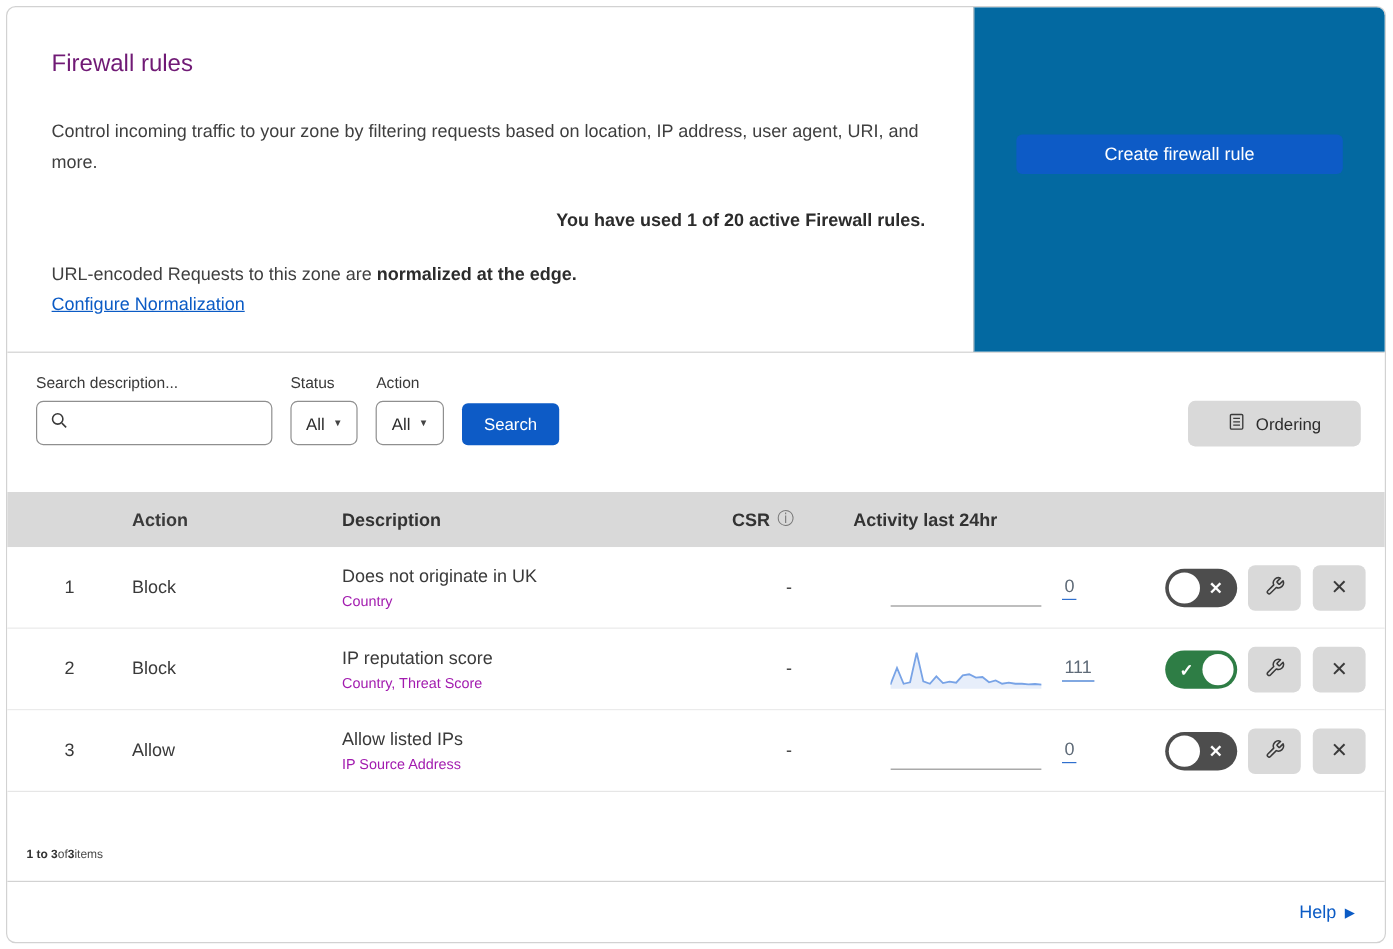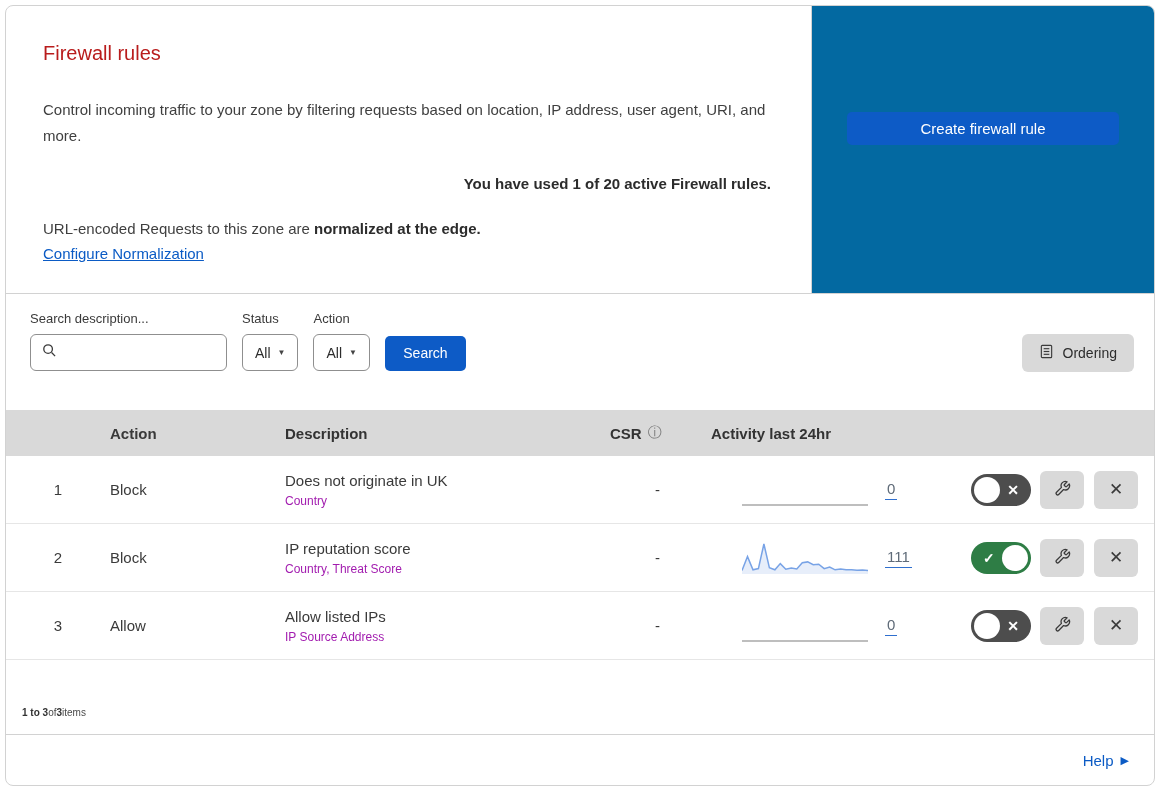--- a/index.html
+++ b/index.html
@@ -16,21 +16,21 @@
     width: 1150px;
     height: 781px;
     background: #fff;
     border: 1px solid #d2d2d2;
     border-radius: 8px;
     overflow: hidden;
   }
   
   .top { display: flex; height: 288px; border-bottom: 1px solid #d2d2d2; }
   .top-left { flex: 1; padding: 36px 40px 0 37px; }
-  .page-title { font-size: 20px; font-weight: 400; color: #b91c1c; margin-bottom: 16px; }
+  .page-title { font-size: 20px; font-weight: 400; color: #701a75; margin-bottom: 16px; }
   .desc { font-size: 15px; line-height: 26px; color: #3f3f3f; max-width: 745px; margin-bottom: 26px; margin-top: 32px; }
   .usage { font-size: 15px; font-weight: bold; color: #2c2c2c; margin-bottom: 28px; text-align: right; }
   .norm { font-size: 15px; color: #3f3f3f; margin-bottom: 8px; }
   .norm b { color: #2c2c2c; }
   .link { font-size: 15px; color: #0b5bc5; text-decoration: underline; cursor: pointer; }
   .top-right {
     width: 343px; background: #0369a1; border-left: 1px solid #d2d2d2;
     display: flex; flex-direction: column; align-items: center;
     padding-top: 106px; gap: 12px;
   }
@@ -54,21 +54,21 @@
   .select {
     height: 37px; border: 1px solid #8f8f8f; border-radius: 6px; background: #fff;
     display: flex; align-items: center; gap: 7px; padding: 0 12px;
     font-size: 14px; color: #2c2c2c; cursor: pointer;
   }
   .caret { font-size: 8px; color: #444; }
   .search-btn {
     width: 81px; height: 35px; line-height: 35px; margin-top: 25px; font-size: 14px;
   }
   .ordering-btn {
-    margin-left: auto; margin-top: 23px; height: 38px; padding: 0 17px;
+    margin-left: auto; margin-top: 23px; height: 38px; padding: 0 33px;
     background: #d9d9d9; border: none; border-radius: 6px; cursor: pointer;
     display: flex; align-items: center; gap: 9px;
     font-family: inherit; font-size: 14px; color: #2c2c2c;
   }
   
   .thead {
     height: 46px; background: #d9d9d9; display: flex; align-items: center;
     font-size: 15px; font-weight: bold; color: #333;
   }
   .trow {

